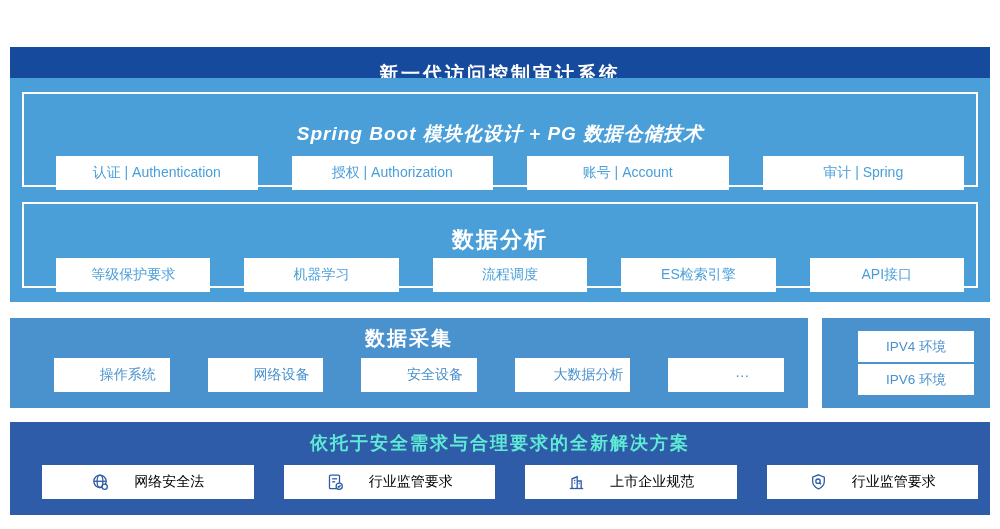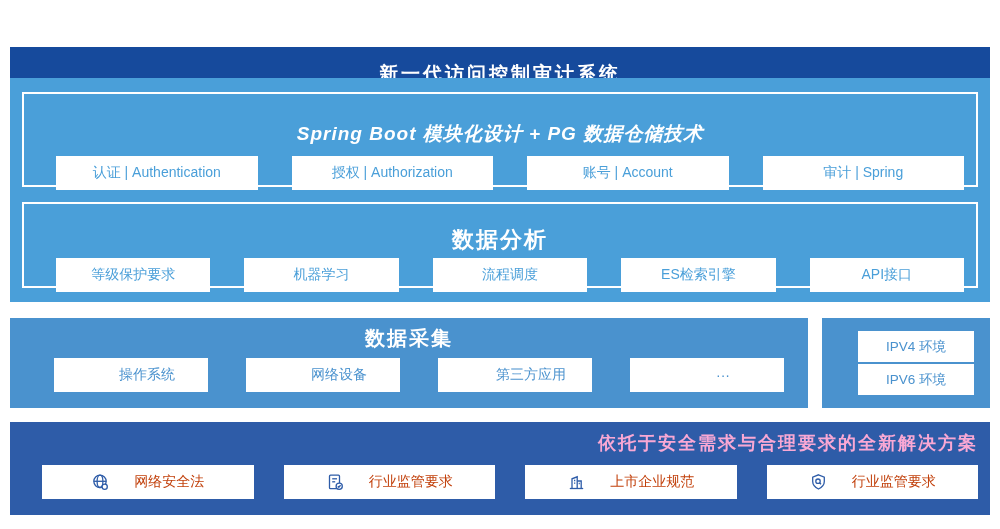--- a/index.html
+++ b/index.html
@@ -52,25 +52,25 @@
     position:absolute;left:822px;top:318px;width:168px;height:90px;
     background:#4A92CE;padding:13px 16px;display:flex;flex-direction:column;gap:2px;
   }
   .env .pill{height:28px;flex:1;font-size:13.5px;color:#4A92CE;}
   
   .solution{
     position:absolute;left:10px;top:422px;width:980px;height:93px;
     background:#2E5CA8;padding:0 12px;
   }
   .solution .band-title{
-    color:#f9a8d4;text-align:right;font-weight:700;font-size:18px;
+    color:#5eead4;text-align:center;font-weight:700;font-size:18px;
     line-height:43px;letter-spacing:2px;
   }
   .solution .box-row{gap:10px;}
-  .solution .pill{color:#c2410c;gap:24px;}
+  .solution .pill{color:#000000;gap:24px;}
   .icon{display:inline-flex;align-items:center;}
   .icon svg{display:block;}
 </style>
 </head>
 <body>
 
 <div class="page">
 
   <header class="banner">
     <h1>新一代访问控制审计系统</h1>
@@ -96,21 +96,22 @@
         <div class="pill">API接口</div>
       </div>
     </div>
   </section>
 
   <section class="collect">
     <div class="band-title">数据采集</div>
     <div class="box-row">
       <div class="pill">操作系统</div>
       <div class="pill">网络设备</div>
-      <div class="pill">第三方应用</div>
+      <div class="pill">安全设备</div>
+      <div class="pill">大数据分析</div>
       <div class="pill">···</div>
     </div>
   </section>
 
   <aside class="env">
     <div class="pill">IPV4 环境</div>
     <div class="pill">IPV6 环境</div>
   </aside>
 
   <section class="solution">

